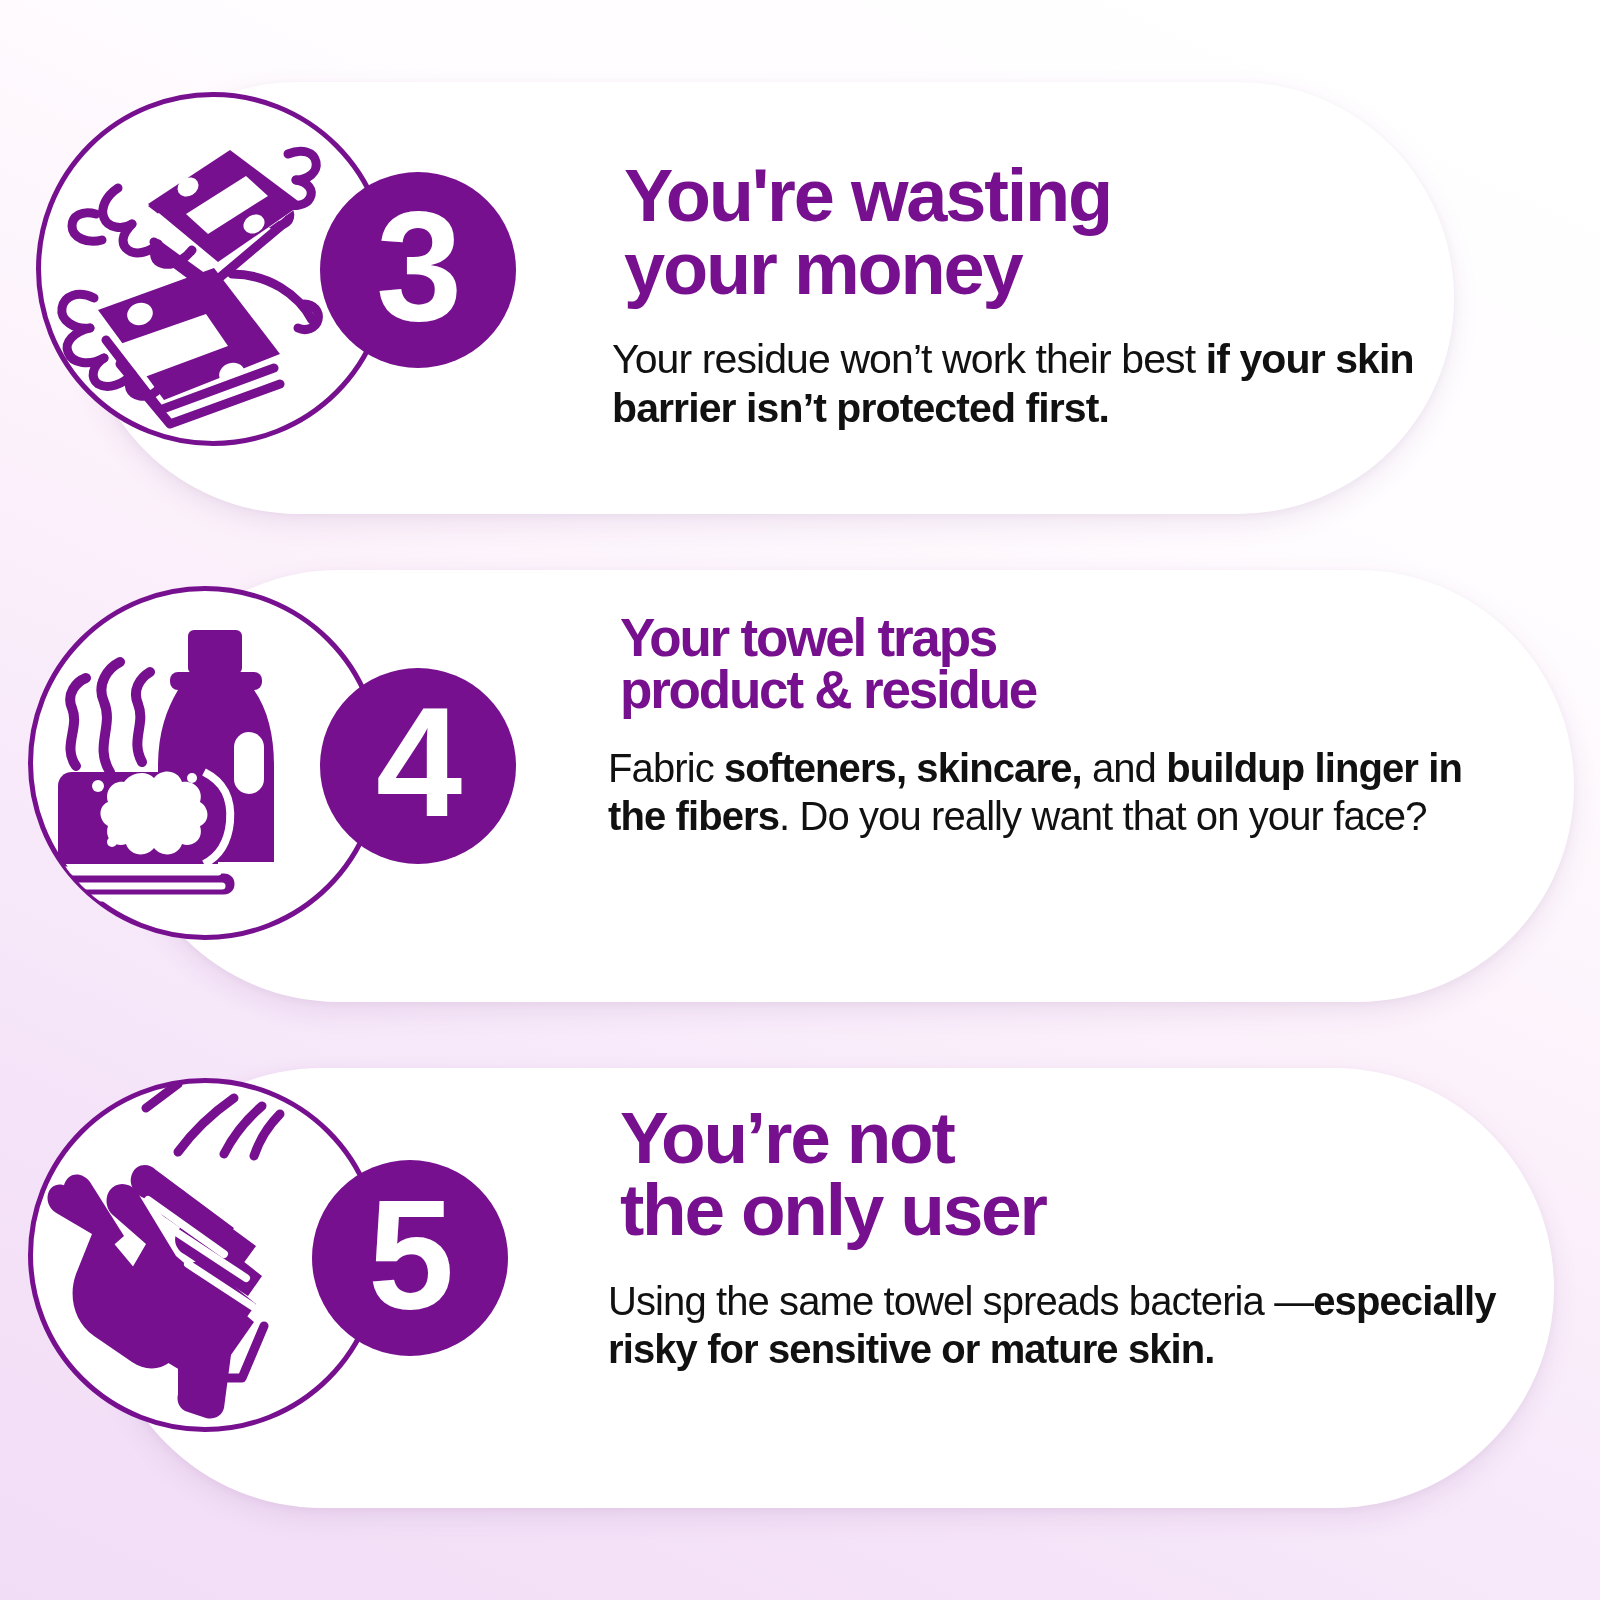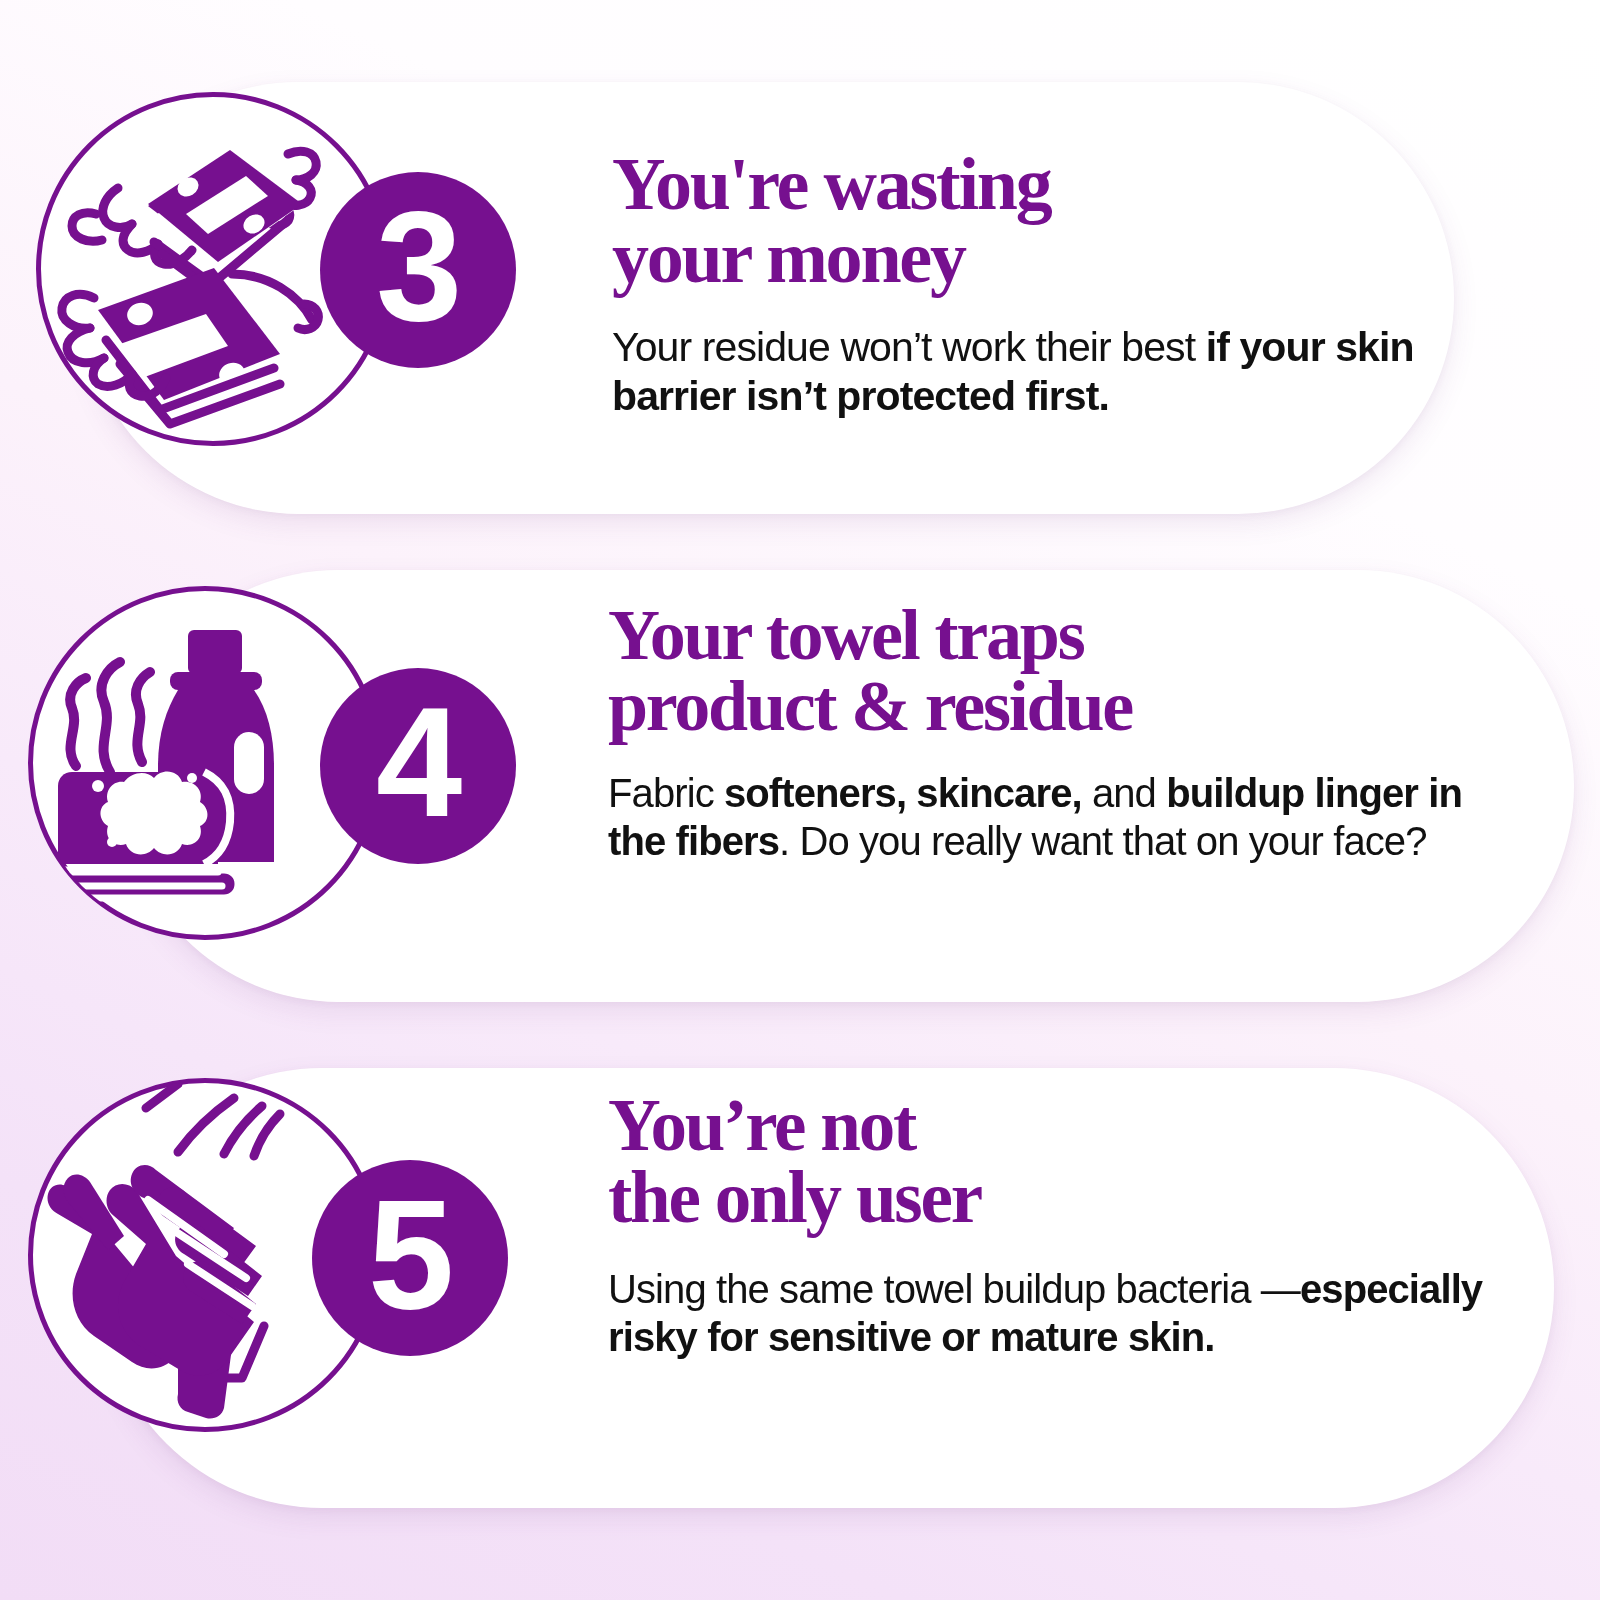--- a/index.html
+++ b/index.html
@@ -93,29 +93,29 @@
   
   .textblock {
     position: absolute;
   }
   .tb-1 { left: 612px; top: 148px;  width: 880px; }
   .tb-2 { left: 608px; top: 600px;  width: 900px; }
   .tb-3 { left: 608px; top: 1090px; width: 900px; }
 
   .headline {
     color: #76108F;
-    font-family: Liberation Serif, serif;
+    font-family: Liberation Sans, sans-serif;
     font-weight: bold;
     font-size: 74px;
     line-height: 0.98;
     letter-spacing: -2.2px;
-    margin: 0;
+    margin: 12px;
     white-space: pre-line;
   }
-  .tb-2 .headline { font-size: 72px; }
+  .tb-2 .headline { font-size: 53px; }
   .tb-3 .headline { font-size: 73px; }
 
   .body {
     color: #111111;
     font-family: "Liberation Sans", sans-serif;
     font-size: 40px;
     line-height: 1.20;
     letter-spacing: -0.9px;
     margin: 0;
   }
@@ -321,16 +321,16 @@
     </div>
   </div>
 
   <div class="badge bdg-3">
     <span class="badge-num">5</span>
   </div>
 
   <div class="textblock tb-3">
     <h2 class="headline">You’re not
 the only user</h2>
-    <p class="body"><span>Using the same towel buildup bacteria —</span><b>especially risky for sensitive or mature skin.</b></p>
+    <p class="body"><span>Using the same towel spreads bacteria —</span><b>especially risky for sensitive or mature skin.</b></p>
   </div>
 
 </div>
 
 </body></html>

